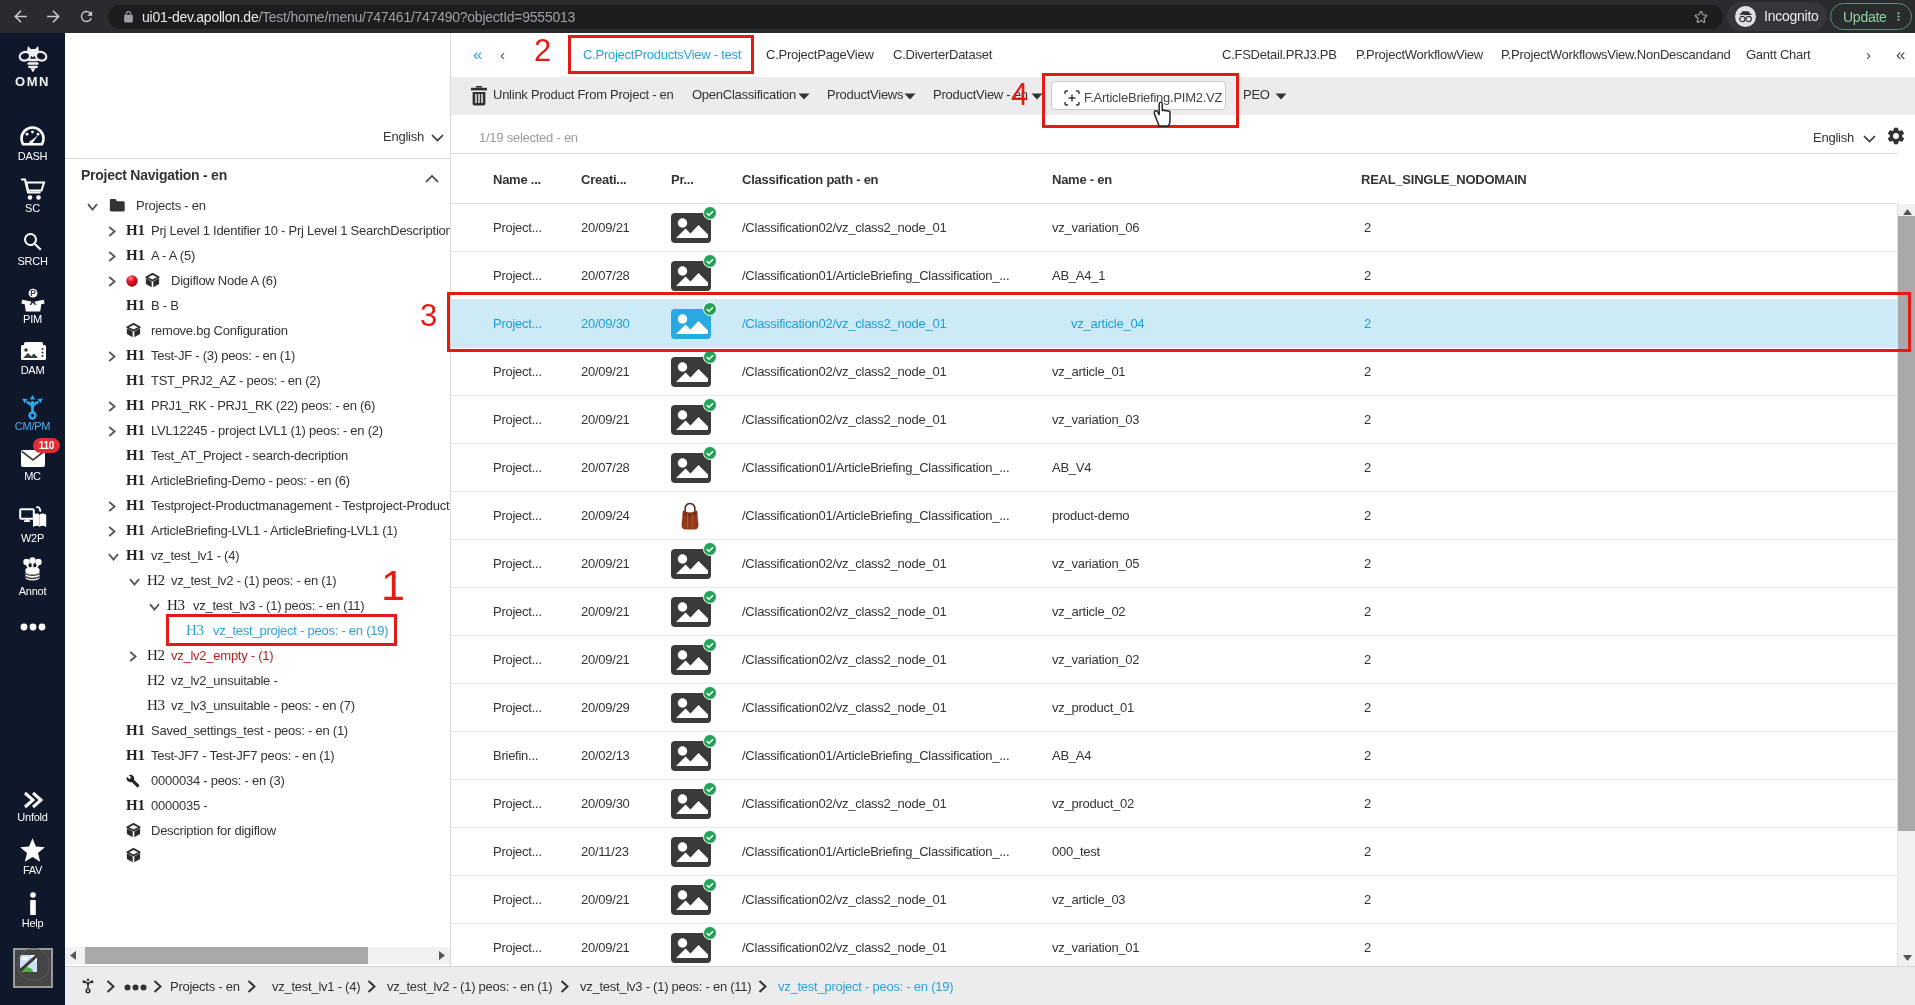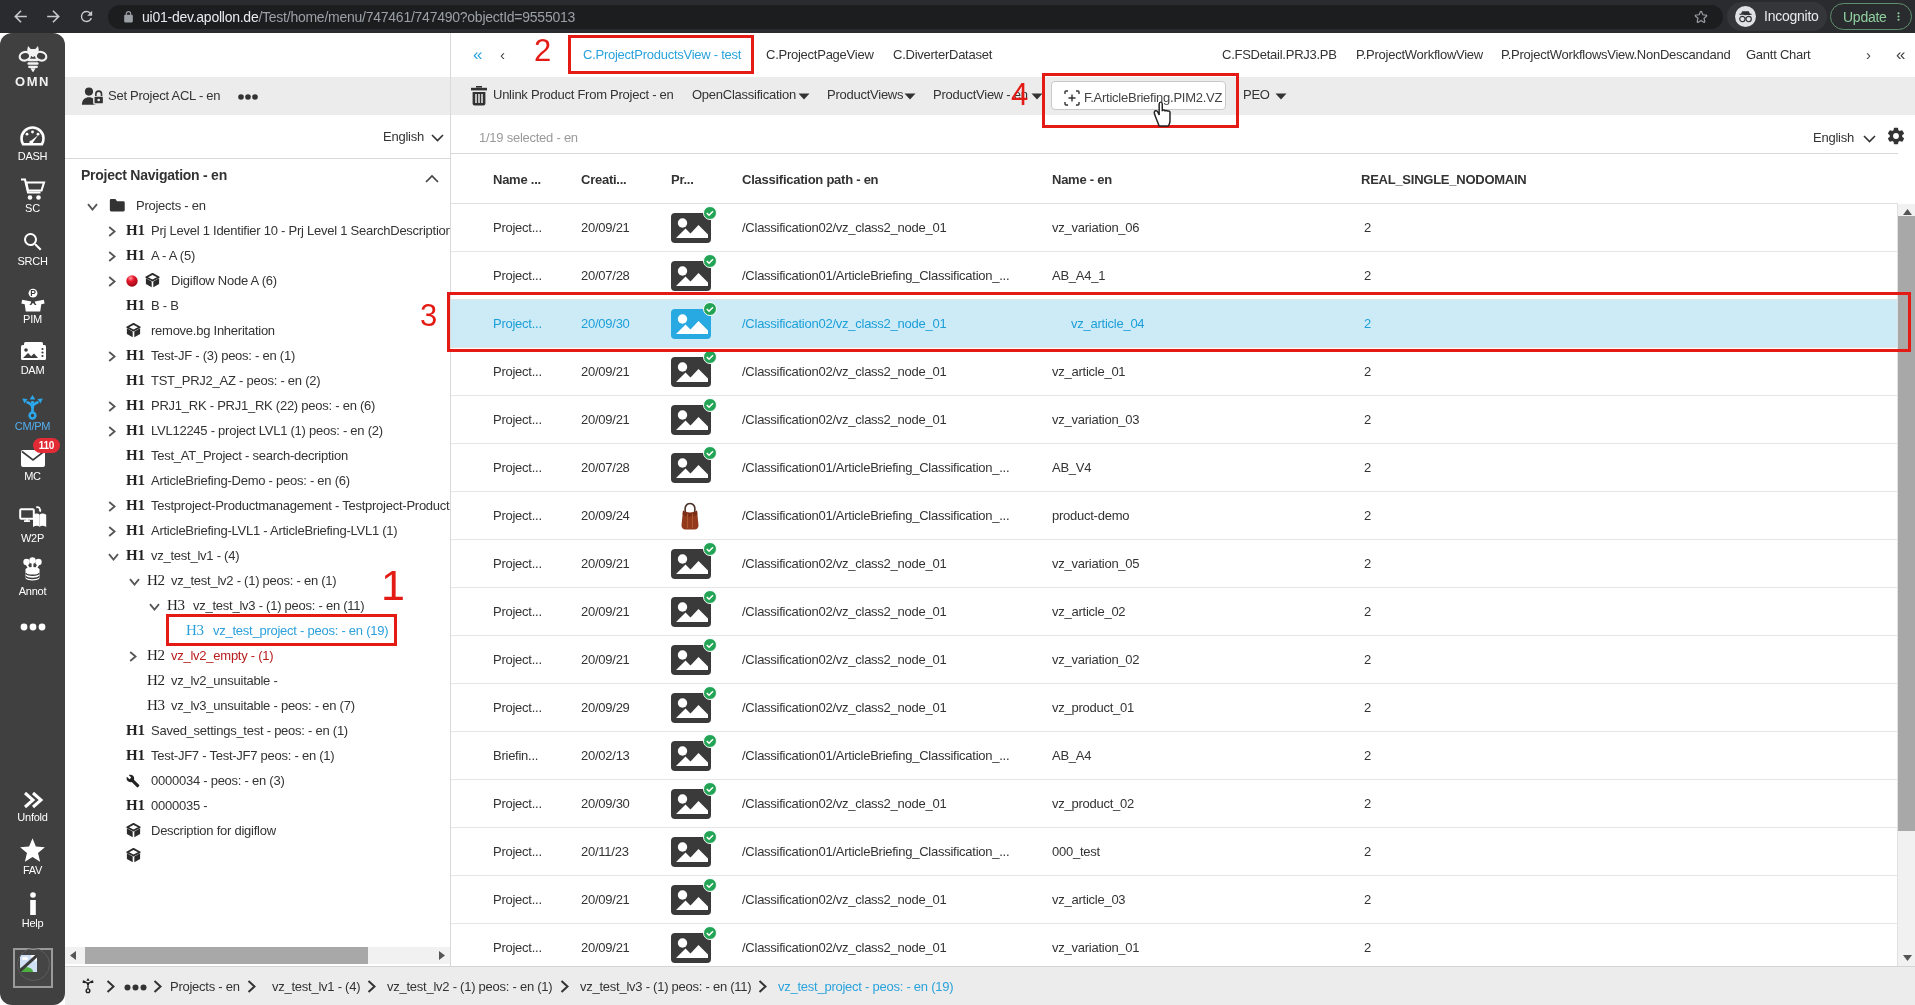--- a/index.html
+++ b/index.html
@@ -6,21 +6,21 @@
 html,body { width:1915px; height:1005px; overflow:hidden; background:#fff;
   font-family:"Liberation Sans", sans-serif; letter-spacing:-0.25px; }
 #stage { position:absolute; top:0; left:0; width:1915px; height:1005px; }
 
 #topbar { position:absolute; top:0; left:0; width:1915px; height:33px; background:#2a2b2e; }
 #urlpill { position:absolute; left:108px; top:5px; width:1615px; height:24px; border-radius:12px; background:#1c1d1f; }
 .navic { position:absolute; top:4px; color:#c8cacd; }
 .urltext { position:absolute; top:6px; left:158px; font-size:14px; color:#9aa0a6; white-space:nowrap; }
 .urltext b { color:#e8eaed; font-weight:normal; }
 
-#sidebar { position:absolute; top:33px; left:0; width:65px; height:972px; background:#404040;border-radius:12px; }
+#sidebar { position:absolute; top:33px; left:0; width:65px; height:972px; background:#0f172a; }
 .sbitem { position:absolute; width:65px; text-align:center; color:#fff; font-size:11px; }
 .sbitem svg { display:block; margin:0 auto; }
 
 #leftpanel { position:absolute; top:33px; left:65px; width:385px; height:972px; background:#fff; }
 #lp-title { position:absolute; top:0; left:0; width:385px; height:44px; line-height:44px; text-align:center; font-size:13px; color:#333; background:#fff; }
 .graybar { background:#ececec; }
 #lp-tools { position:absolute; top:44px; left:0; width:385px; height:38px; }
 #lp-eng { position:absolute; top:82px; left:0; width:385px; height:44px; }
 #lp-divider { position:absolute; top:125px; left:0; width:385px; border-top:1px solid #d9d9d9; }
 #tree { position:absolute; top:126px; left:0; width:385px; height:788px; overflow:hidden; }
@@ -245,35 +245,20 @@
       <div style="position:absolute;top:5px;left:5px;width:17px;height:17px;background:#cfe0f5;overflow:hidden">
         <div style="position:absolute;left:2px;top:2px;width:6px;height:3px;border-radius:2px;background:#fff"></div>
         <div style="position:absolute;left:-3px;bottom:-4px;width:16px;height:9px;border-radius:50%;background:#4caf3f"></div>
         <div style="position:absolute;right:-2px;top:-2px;width:7px;height:7px;background:#fff;transform:rotate(45deg)"></div>
         <div style="position:absolute;left:-2px;top:16px;width:28px;height:2.5px;background:#3b3b3b;transform:rotate(-42deg);transform-origin:left"></div>
       </div>
       <div style="position:absolute;top:-2px;left:2px;width:33px;height:33px;border:1px solid #5c5c5c;border-radius:50%"></div>
     </div>
   </div>
   <div id="leftpanel">
-    <div id="lp-tools" class="graybar">
-      <svg style="position:absolute;left:16px;top:9px" width="23" height="20" viewBox="0 0 26 22">
-        <circle cx="9" cy="6" r="4.6" fill="#333"></circle>
-        <path d="M1 21 c0-6 4-8.5 8-8.5 s8 2.5 8 8.5z" fill="#333"></path>
-        <rect x="14.5" y="11" width="11" height="9" rx="1.5" fill="#333" stroke="#ececec" stroke-width="1.6"></rect>
-        <path d="M16.8 11 v-2.3 a3.2 3.2 0 0 1 6.4 0 V11" fill="none" stroke="#333" stroke-width="1.8"></path>
-        <circle cx="20" cy="15.5" r="1.5" fill="#ececec"></circle>
-      </svg>
-      <span style="position:absolute;left:43px;top:11px;font-size:13px;color:#333">Set Project ACL - en</span>
-      <svg style="position:absolute;left:172px;top:16px" width="22" height="8" viewBox="0 0 22 8">
-          <circle cx="4" cy="4" r="2.8" fill="#333"></circle>
-          <circle cx="11" cy="4" r="2.8" fill="#333"></circle>
-          <circle cx="18" cy="4" r="2.8" fill="#333"></circle>
-        </svg>
-    </div>
     <div id="lp-eng">
       <span style="position:absolute;left:318px;top:14px;font-size:13px;color:#333">English</span>
       <svg style="position:absolute;left:366px;top:19px" width="13" height="8" viewBox="0 0 13 8">
           <path d="M1 1 l5.5 5.5 L12 1" fill="none" stroke="#333" stroke-width="1.6"></path>
         </svg>
     </div>
     <div id="lp-divider"></div>
     <div id="tree">
       <div style="position:absolute;left:16px;top:8px;font-size:14px;font-weight:bold;color:#333">Project Navigation - en</div>
       <svg style="position:absolute;left:360px;top:15px" width="14" height="9" viewBox="0 0 14 9">
@@ -327,21 +312,21 @@
       <div class="trow" style="top:134px;left:0;width:385px">
             <span class="hico h1b" style="position:absolute;left:61px;top:0">H1</span>
             <span style="position:absolute;left:86px;top:0;color:#333">B - B</span>
           </div>
       <div class="trow" style="top:159px;left:0;width:385px">
             <svg style="position:absolute;left:61px;top:5px" width="15" height="15" viewBox="0 0 20 20">
               <path d="M10 1.2 L18.3 5.6 L10 10 L1.7 5.6 Z" fill="#fff" stroke="#2b2b2b" stroke-width="2.4" stroke-linejoin="round"></path>
               <path d="M1.2 7.1 L8.9 11.3 V19 L1.2 14.8 Z" fill="#2b2b2b"></path>
               <path d="M18.8 7.1 L11.1 11.3 V19 L18.8 14.8 Z" fill="#2b2b2b"></path>
             </svg>
-            <span style="position:absolute;left:86px;top:0;color:#333">remove.bg Inheritation</span>
+            <span style="position:absolute;left:86px;top:0;color:#333">remove.bg Configuration</span>
           </div>
       <div class="trow" style="top:184px;left:0;width:385px">
             <svg class="chev" style="left:43px;top:8px" width="8" height="11" viewBox="0 0 8 11">
               <path d="M1.2 1 l5.4 4.5 -5.4 4.5" fill="none" stroke="#555" stroke-width="1.8"></path>
             </svg>
             <span class="hico h1b" style="position:absolute;left:61px;top:0">H1</span>
             <span style="position:absolute;left:86px;top:0;color:#333">Test-JF - (3) peos: - en (1)</span>
           </div>
       <div class="trow" style="top:209px;left:0;width:385px">
             <span class="hico h1b" style="position:absolute;left:61px;top:0">H1</span>

